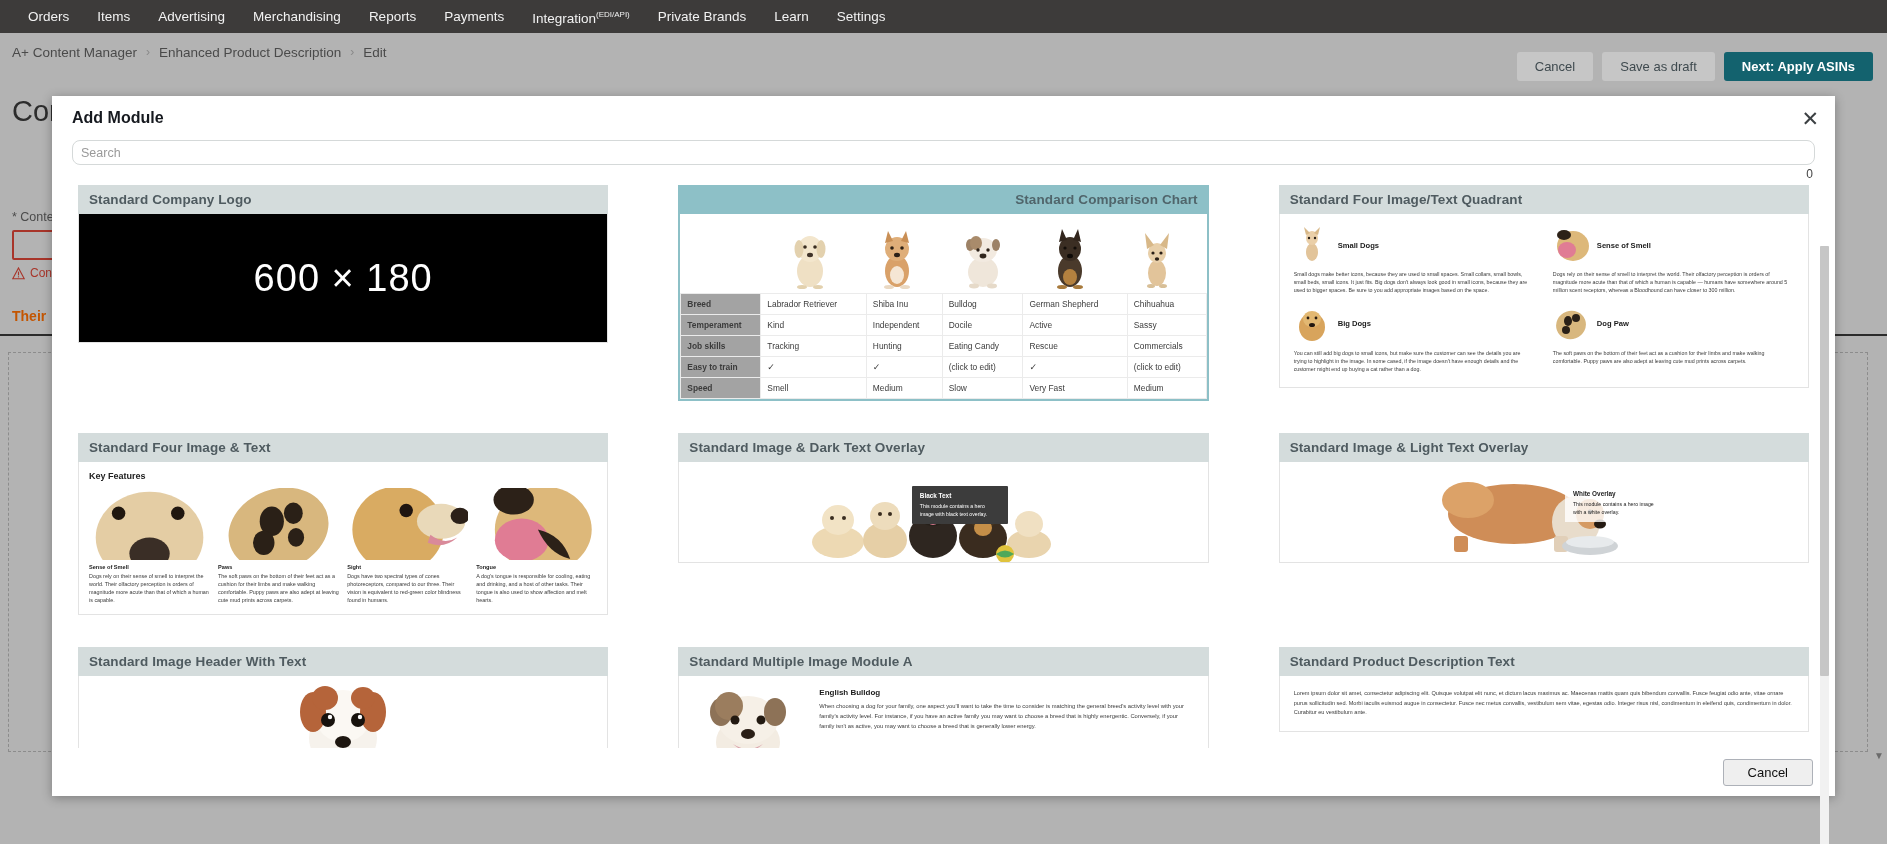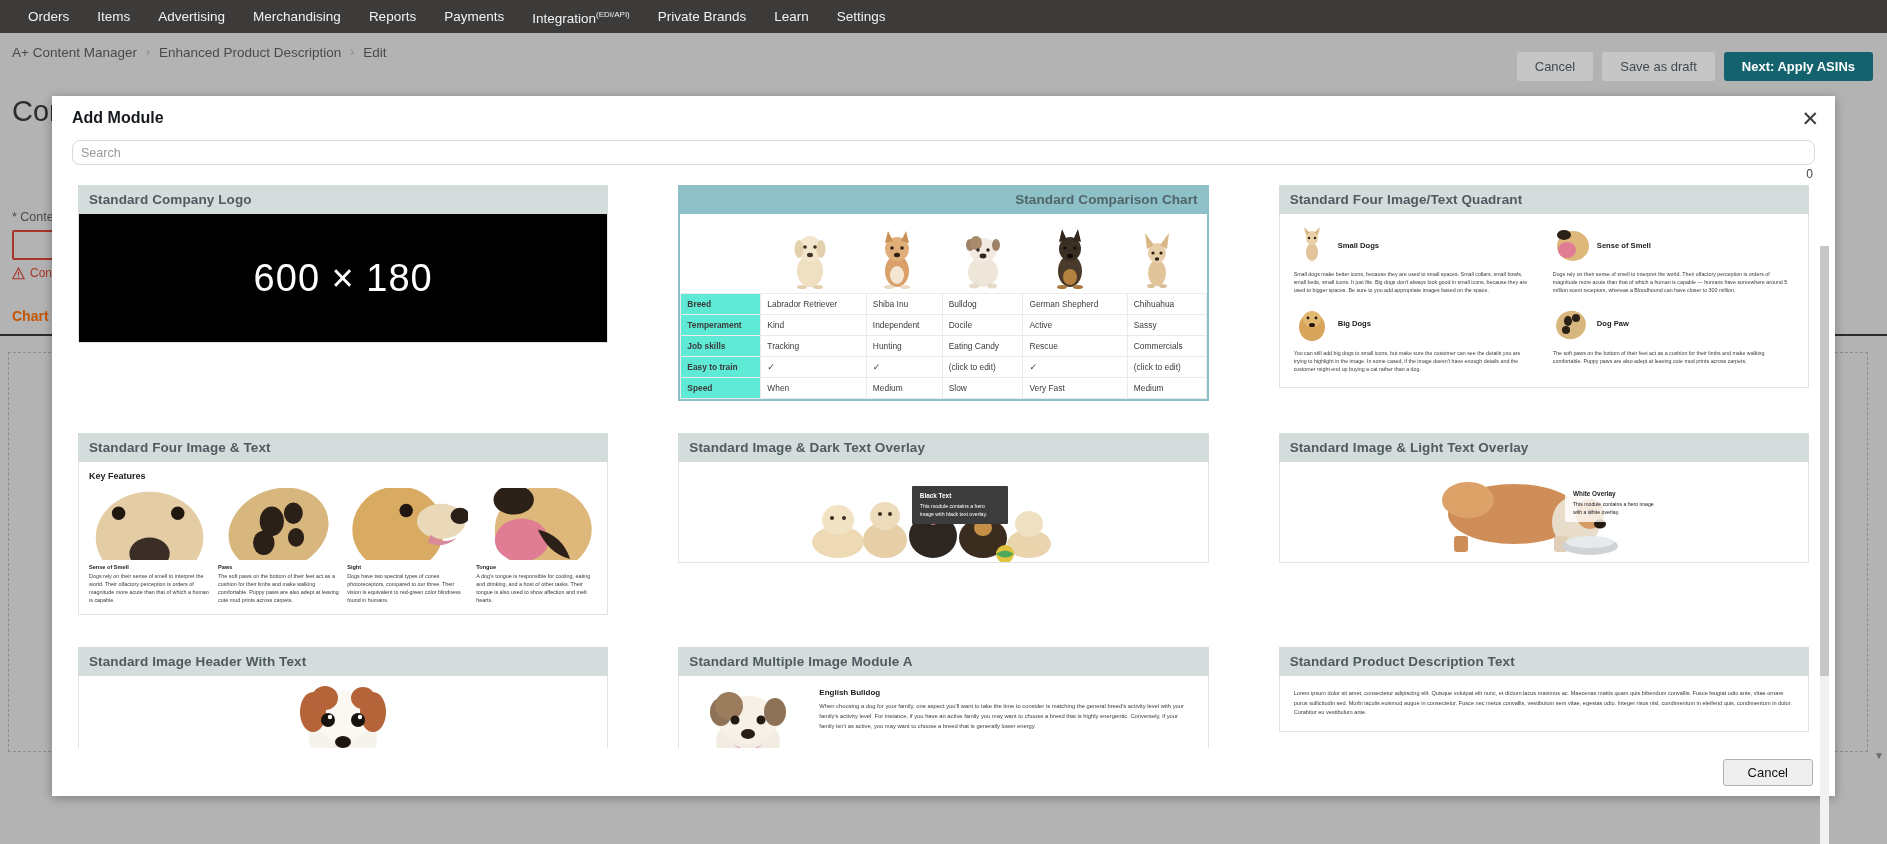--- a/index.html
+++ b/index.html
@@ -155,21 +155,21 @@
     height: 68px;
   }
   table.cmp {
     width: 100%; border-collapse: collapse;
     font-size: 8.4px; color: #3b3b3b;
   }
   table.cmp th, table.cmp td {
     border: 1px solid #ebebeb; padding: 5px 6px;
     text-align: left; vertical-align: middle;
   }
-  table.cmp th { width: 80px; font-weight: bold; background: #5eead4; }
+  table.cmp th { width: 80px; font-weight: bold; background: #a3a3a3; }
   table.cmp td { background: #fff; }
   .tick { font-size: 9px; }
 
   
   .fi-wrap { padding: 9px 10px 10px 10px; }
   .fi-title { font-size: 9px; font-weight: bold; color: #222; margin-bottom: 7px; }
   .fi-row { display: flex; gap: 8px; }
   .fi-col { flex: 1; }
   .fi-img { width: 100%; height: 72px; overflow: hidden; }
   .fi-cap { font-size: 5.6px; font-weight: bold; color: #222; margin: 4px 0 2px; }
@@ -275,21 +275,21 @@
     <div class="form-error">
       <svg class="warn-tri" viewBox="0 0 14 14">
         <path d="M7 1 L13.2 12.6 L0.8 12.6 Z" fill="none" stroke="#a8352a" stroke-width="1.2"></path>
         <rect x="6.4" y="5" width="1.2" height="4" fill="#a8352a"></rect>
         <rect x="6.4" y="10" width="1.2" height="1.2" fill="#a8352a"></rect>
       </svg>
       <span>Content</span>
     </div>
   </div>
 
-  <div class="editor-tab">Chart</div>
+  <div class="editor-tab">Their</div>
   <div class="editor-rule"></div>
   <div class="dropzone"></div>
   <div class="right-scroll-arrow">▼</div>
 </div>
 
 <div id="modal">
 
   <div class="modal-head">
     <div class="modal-title">Add Module</div>
     <div class="modal-close">✕</div>
@@ -413,21 +413,21 @@
               <tr>
                 <th>Easy to train</th>
                 <td class="tick">✓</td>
                 <td class="tick">✓</td>
                 <td>(click to edit)</td>
                 <td class="tick">✓</td>
                 <td>(click to edit)</td>
               </tr>
               <tr>
                 <th>Speed</th>
-                <td>When</td>
+                <td>Smell</td>
                 <td>Medium</td>
                 <td>Slow</td>
                 <td>Very Fast</td>
                 <td>Medium</td>
               </tr>
             </tbody>
           </table>
         </div>
       </div>
 

